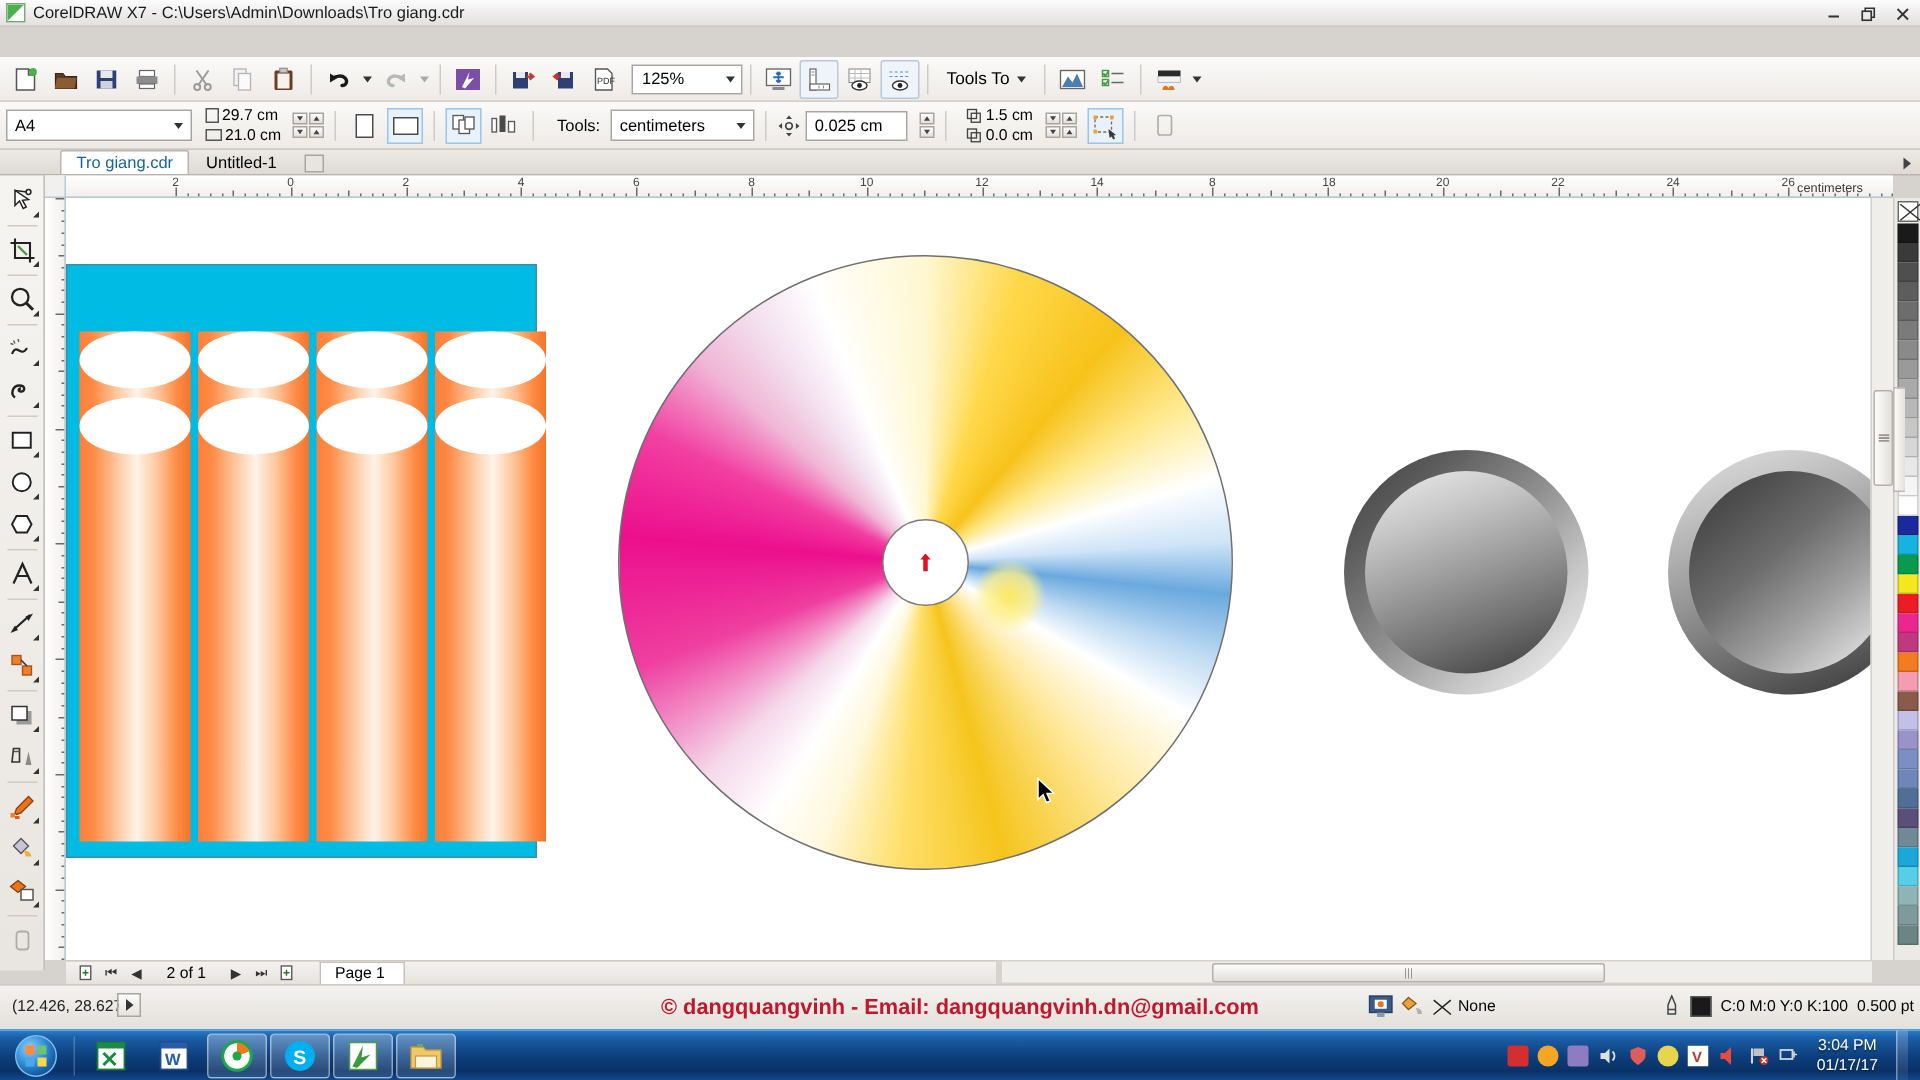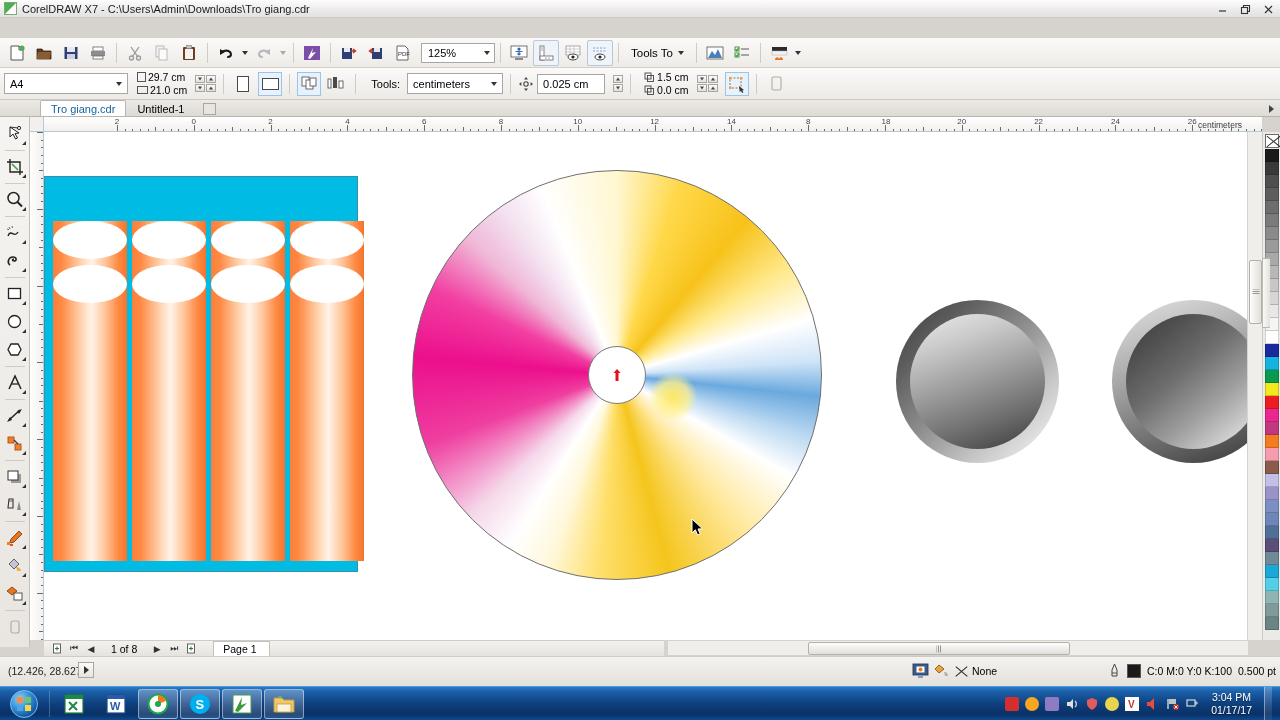--- a/index.html
+++ b/index.html
@@ -1251,37 +1251,38 @@
 
   <div class="pagenav">
     <div class="navbtn">
       <svg width="11" height="11" viewBox="0 0 11 11">
           <rect x="1.5" y="1" width="7" height="9" fill="#fff" stroke="#555" stroke-width="0.9"></rect>
           <path d="M5 3.5 v4 M3 5.5 h4" stroke="#2a7a2a" stroke-width="1"></path>
         </svg>
     </div>
     <div class="navbtn">⏮</div>
     <div class="navbtn">◀</div>
-    <div class="page-count">1 of 8</div>
+    <div class="page-count">2 of 1</div>
     <div class="navbtn">▶</div>
     <div class="navbtn">⏭</div>
     <div class="navbtn">
       <svg width="11" height="11" viewBox="0 0 11 11">
           <rect x="1.5" y="1" width="7" height="9" fill="#fff" stroke="#555" stroke-width="0.9"></rect>
           <path d="M5 3.5 v4 M3 5.5 h4" stroke="#2a7a2a" stroke-width="1"></path>
         </svg>
     </div>
     <div class="page-tab">Page 1</div>
   </div>
 
   <div class="statusbar">
     <div class="coords">(12.426, 28.627 )</div>
     <div class="coord-btn">
       <span style="border-top:4px solid transparent;border-bottom:4px solid transparent;border-left:5px solid #333;"></span>
     </div>
+    <div class="watermark">© dangquangvinh - Email: dangquangvinh.dn@gmail.com</div>
     <div class="fill-group">
       <svg width="17" height="16" viewBox="0 0 17 16">
         <rect x="1" y="1" width="15" height="11" fill="#3a5a8a" stroke="#2a3a5a" stroke-width="0.9"></rect>
         <rect x="4.5" y="3.5" width="8" height="6" fill="#fff"></rect>
         <circle cx="8.5" cy="6.5" r="2" fill="#e8741c"></circle>
         <rect x="6" y="12" width="5" height="3" fill="#8a9ab0"></rect>
       </svg>
       <svg width="15" height="14" viewBox="0 0 15 14">
         <polygon points="5,1 10,5 5,9 1,5" fill="#e8a33d" stroke="#8a5a1a" stroke-width="0.9"></polygon>
         <path d="M10 8 C13 8 14 10 14 12 L11 12 C11 10 10 9 10 8 Z" fill="#b0b0b0"></path>

